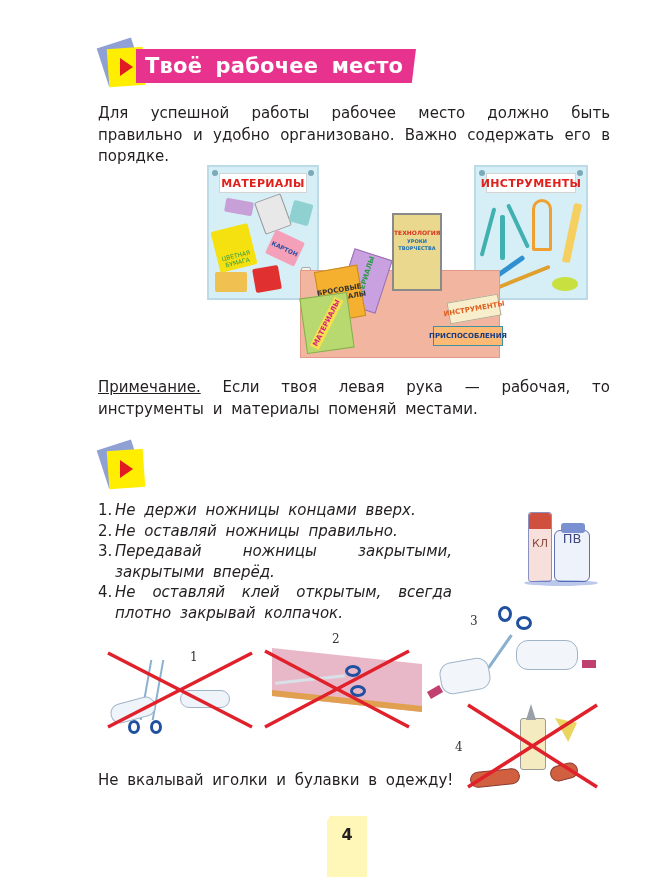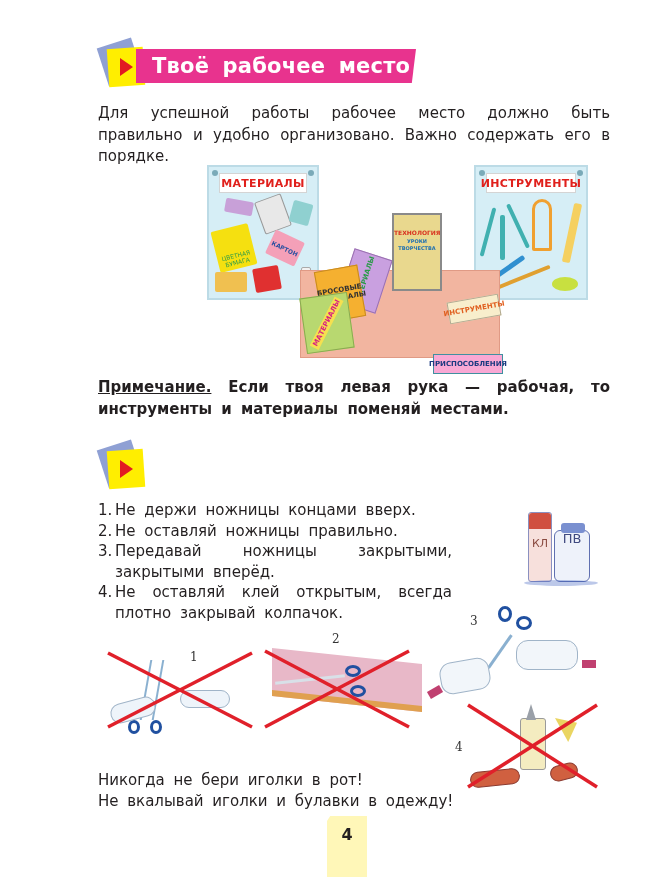--- a/index.html
+++ b/index.html
@@ -4,41 +4,41 @@
 <style>
   * { box-sizing: border-box; margin: 0; padding: 0; }
   html, body { width: 650px; height: 877px; background: #ffffff; overflow: hidden; }
   body { position: relative; font-family: "DejaVu Sans", "Liberation Sans", sans-serif; color: #231f20; }
 
   
   .banner { position: absolute; height: 48px; }
   .banner .sq-blue { position: absolute; left: 6px; top: 2px; width: 36px; height: 40px; background: #8fa0d4; transform: rotate(-18deg); }
   .banner .sq-yellow { position: absolute; left: 12px; top: 8px; width: 36px; height: 38px; background: #ffee00; transform: rotate(-4deg); }
   .banner .arrow { position: absolute; left: 24px; top: 18px; width: 0; height: 0; border-top: 9px solid transparent; border-bottom: 9px solid transparent; border-left: 13px solid #e21a22; }
-  .banner .bar { position: absolute; left: 40px; top: 9px; height: 34px; background: #e8338e; clip-path: polygon(0 0, 100% 0, 98.5% 100%, 0 100%); display: flex; align-items: center; padding-left: 16px; }
+  .banner .bar { position: absolute; left: 40px; top: 9px; height: 34px; background: #e8338e; clip-path: polygon(0 0, 100% 0, 98.5% 100%, 0 100%); display: flex; align-items: center; padding-left: 9px; }
   .banner .bar span { color: #ffffff; font-family: "DejaVu Sans", sans-serif; font-weight: bold; font-size: 21px; word-spacing: 6px; white-space: nowrap; letter-spacing: 0.2px; }
 
   .para { position: absolute; left: 98px; width: 512px; font-size: 15px; line-height: 21.5px; text-align: justify; word-spacing: 4px; }
   .para .u { text-decoration: underline; }
 
   
   .poster { position: absolute; background: #d6eef6; border: 2px solid #bcdbe6; }
   .poster .pin { position: absolute; top: 3px; width: 6px; height: 6px; border-radius: 50%; background: #7aaab8; }
   .poster .label { position: absolute; left: 10px; right: 10px; top: 6px; height: 20px; background: #fff; border: 1px solid #d4d4d4; display: flex; align-items: center; justify-content: center; font-weight: bold; font-size: 11px; color: #e0201c; letter-spacing: 0.3px; }
   .item { position: absolute; border-radius: 2px; }
   .desk { position: absolute; left: 300px; top: 270px; width: 200px; height: 88px; background: #f2b5a0; border: 1px solid #e09a85; }
   .folder { position: absolute; font-size: 7px; font-weight: bold; text-align: center; color: #333; display:flex; align-items:center; justify-content:center; }
   .book { position: absolute; left: 392px; top: 213px; width: 50px; height: 78px; background: #e9d88e; border: 2px solid #8a8a8a; font-size: 6px; font-weight: bold; color: #d8321f; text-align: center; padding-top: 14px; line-height: 7px; }
   .box { position: absolute; font-size: 7px; font-weight: bold; display:flex; align-items:center; justify-content:center; }
 
   
   .rules { position: absolute; left: 98px; top: 500px; width: 354px; font-size: 15px; line-height: 20.5px; list-style: none; }
   .rules li { display: flex; }
   .rules .num { width: 17px; flex: none; }
-  .rules .txt { flex: 1; text-align: justify; word-spacing: 4px; }
+  .rules .txt { flex: 1; text-align: justify; word-spacing: 4px; font-style: italic; }
 
   .fig-num { position: absolute; font-family: "DejaVu Serif", serif; font-size: 12px; color: #333; }
   .cross { position: absolute; }
 
   .bottom-text { position: absolute; left: 98px; top: 770px; font-size: 15px; line-height: 21px; word-spacing: 4px; white-space: nowrap; }
 
   .page-tab { position: absolute; left: 327px; top: 816px; width: 40px; height: 61px; background: #fff7b8; clip-path: polygon(8% 0, 100% 0, 100% 100%, 0 100%, 0 8%); display: flex; justify-content: center; padding-top: 9px; }
   .page-tab span { font-weight: bold; font-size: 16px; color: #231f20; }
 </style>
 </head>
@@ -102,26 +102,26 @@
   </div>
 
   <div class="book">
     <div>ТЕХНОЛОГИЯ</div>
     <div style="color:#2070b0; font-size:5px; margin-top:2px;">УРОКИ ТВОРЧЕСТВА</div>
   </div>
 
   <div class="box" style="left:448px; top:298px; width:52px; height:22px; background:#f8eecc; border:1px solid #b0a890; color:#e06020; transform:rotate(-10deg);">
     <span>ИНСТРУМЕНТЫ</span>
   </div>
-  <div class="box" style="left:433px; top:326px; width:70px; height:20px; background:#f9a8d4; border:1px solid #4090a0; color:#1a3a80;margin-top:28px;">
+  <div class="box" style="left:433px; top:326px; width:70px; height:20px; background:#fdba74; border:1px solid #4090a0; color:#1a3a80;">
     <span>ПРИСПОСОБЛЕНИЯ</span>
   </div>
 </div>
 
-<p class="para" style="top:377px;font-weight:bold;">
+<p class="para" style="top:377px;">
   <span class="u">Примечание.</span><span> Если твоя левая рука — рабочая, то инструменты и материалы поменяй местами.</span>
 </p>
 
 <div class="banner" style="left:96px; top:442px; width:420px;">
   <div class="sq-blue"></div>
   <div class="sq-yellow"></div>
   <div class="arrow"></div>
 </div>
 
 <ol class="rules">
@@ -198,19 +198,18 @@
   <div style="position:absolute; left:555px; top:718px; width:22px; height:24px; background:#e8d050; clip-path:polygon(0 0, 100% 20%, 60% 100%); opacity:0.9;"></div>
   <div style="position:absolute; left:470px; top:770px; width:50px; height:16px; background:#d06040; border:1px solid #8a3a30; border-radius:8px; transform:rotate(-6deg);"></div>
   <div style="position:absolute; left:550px; top:764px; width:28px; height:16px; background:#d06040; border:1px solid #8a3a30; border-radius:8px; transform:rotate(-14deg);"></div>
   <svg class="cross" style="left:465px; top:702px;" width="135" height="88">
       <line x1="3" y1="3" x2="132" y2="85" stroke="#e0202a" stroke-width="3.5"></line>
       <line x1="132" y1="3" x2="3" y2="85" stroke="#e0202a" stroke-width="3.5"></line>
     </svg>
 </div>
 
 <div class="bottom-text">
-  <div>Никогда не бери иголки в рот!</div>
   <div>Не вкалывай иголки и булавки в одежду!</div>
 </div>
 
 <div class="page-tab">
   <span>4</span>
 </div>
 
 </body></html>

